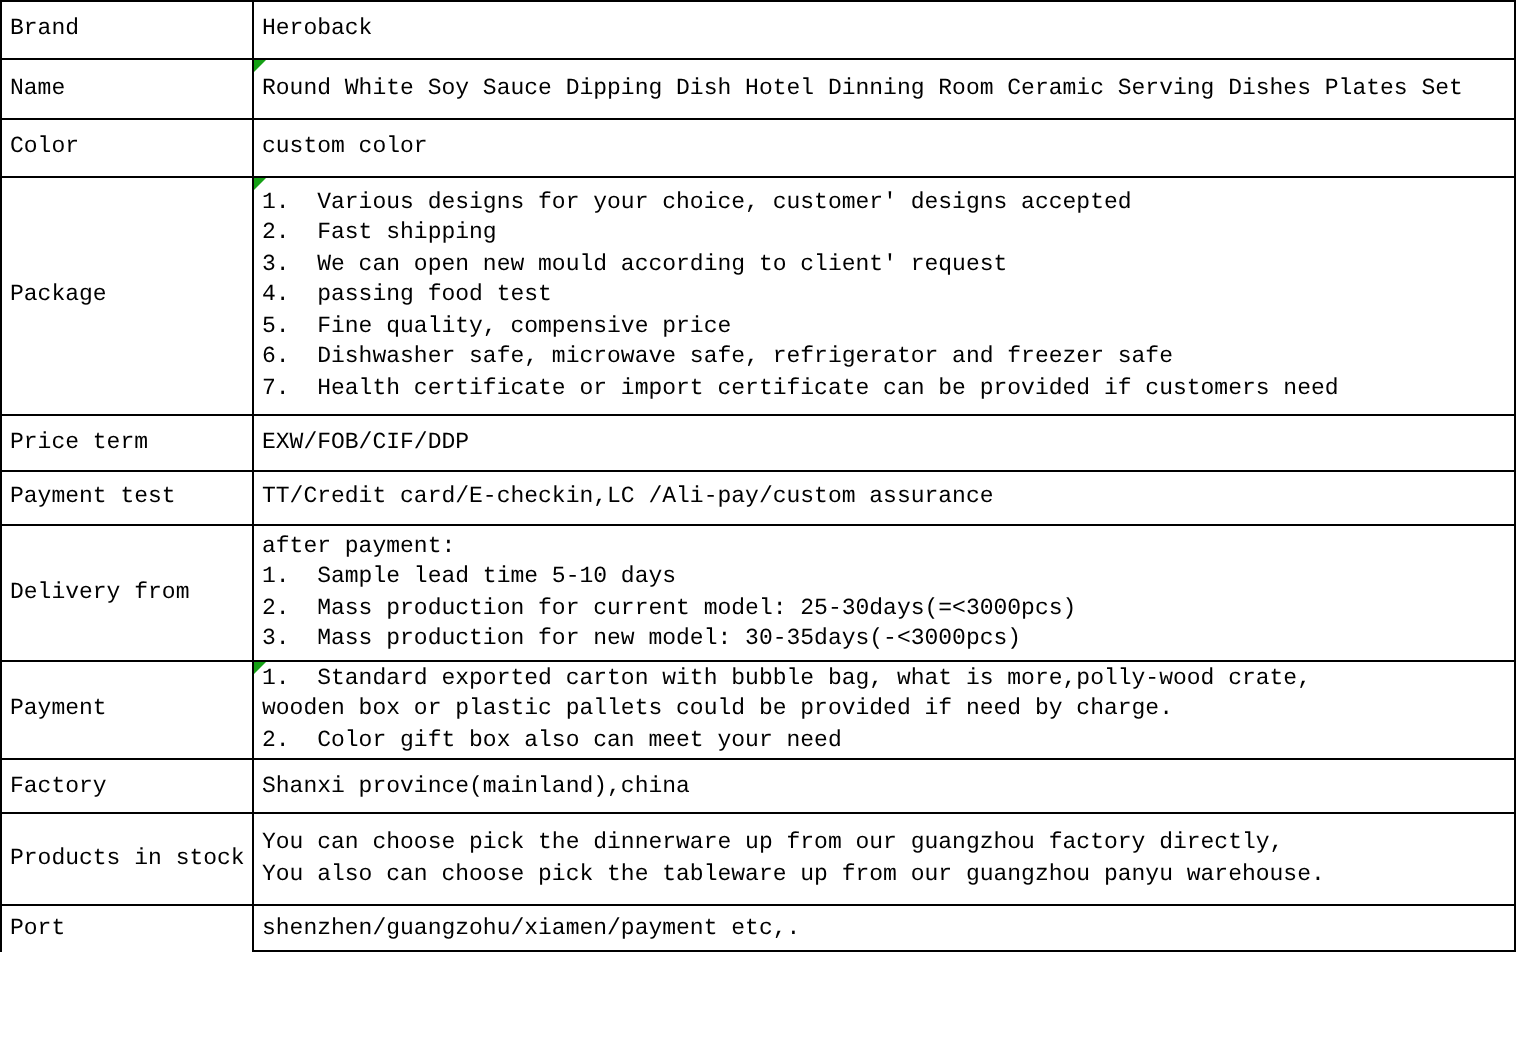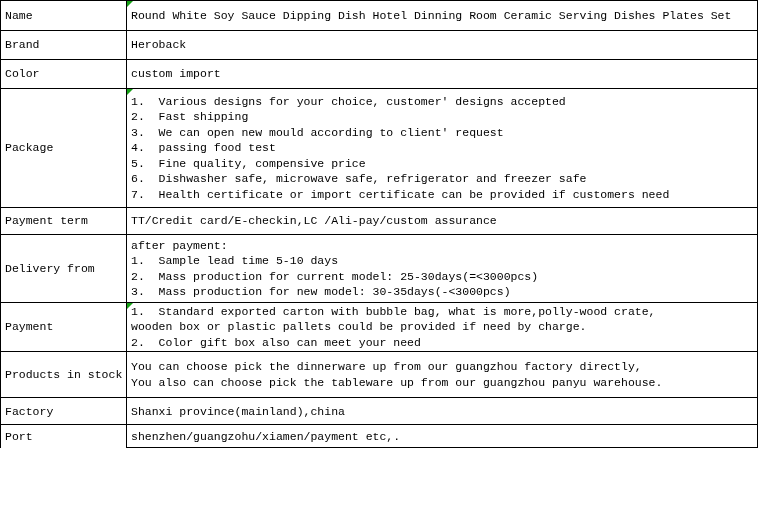--- a/index.html
+++ b/index.html
@@ -43,56 +43,63 @@
 </head>
 <body>
 
 <div class="screen">
   <table class="spec">
     <colgroup>
       <col style="width:126px">
       <col style="width:631px">
     </colgroup>
     <tbody>
+      <tr style="height:29px">
+        <td class="lbl">Brand</td>
+        <td class="val">
+
+          <span class="vtext">Heroback</span>
+        </td>
+      </tr>
       <tr style="height:30px">
         <td class="lbl">Name</td>
         <td class="val">
           <span class="tri"></span>
           <span class="vtext">Round White Soy Sauce Dipping Dish Hotel Dinning Room Ceramic Serving Dishes Plates Set</span>
         </td>
       </tr>
       <tr style="height:29px">
-        <td class="lbl">Brand</td>
-        <td class="val">
-
-          <span class="vtext">Heroback</span>
-        </td>
-      </tr>
-      <tr style="height:29px">
         <td class="lbl">Color</td>
         <td class="val">
 
-          <span class="vtext">custom import</span>
+          <span class="vtext">custom color</span>
         </td>
       </tr>
       <tr style="height:119px">
         <td class="lbl">Package</td>
         <td class="val">
           <span class="tri"></span>
           <span class="vtext">1.  Various designs for your choice, customer' designs accepted
 2.  Fast shipping
 3.  We can open new mould according to client' request
 4.  passing food test
 5.  Fine quality, compensive price
 6.  Dishwasher safe, microwave safe, refrigerator and freezer safe
 7.  Health certificate or import certificate can be provided if customers need</span>
         </td>
       </tr>
+      <tr style="height:28px">
+        <td class="lbl">Price term</td>
+        <td class="val">
+
+          <span class="vtext">EXW/FOB/CIF/DDP</span>
+        </td>
+      </tr>
       <tr style="height:27px">
-        <td class="lbl">Payment term</td>
+        <td class="lbl">Payment test</td>
         <td class="val">
 
           <span class="vtext">TT/Credit card/E-checkin,LC /Ali-pay/custom assurance</span>
         </td>
       </tr>
       <tr style="height:68px">
         <td class="lbl">Delivery from</td>
         <td class="val">
 
           <span class="vtext">after payment:
@@ -103,33 +110,33 @@
       </tr>
       <tr style="height:46px">
         <td class="lbl">Payment</td>
         <td class="val">
           <span class="tri"></span>
           <span class="vtext">1.  Standard exported carton with bubble bag, what is more,polly-wood crate,
 wooden box or plastic pallets could be provided if need by charge.
 2.  Color gift box also can meet your need</span>
         </td>
       </tr>
+      <tr style="height:27px">
+        <td class="lbl">Factory</td>
+        <td class="val">
+
+          <span class="vtext">Shanxi province(mainland),china</span>
+        </td>
+      </tr>
       <tr style="height:46px">
         <td class="lbl">Products in stock</td>
         <td class="val">
 
           <span class="vtext">You can choose pick the dinnerware up from our guangzhou factory directly,
 You also can choose pick the tableware up from our guangzhou panyu warehouse.</span>
-        </td>
-      </tr>
-      <tr style="height:27px">
-        <td class="lbl">Factory</td>
-        <td class="val">
-
-          <span class="vtext">Shanxi province(mainland),china</span>
         </td>
       </tr>
       <tr class="last" style="height:23px">
         <td class="lbl">Port</td>
         <td class="val">
 
           <span class="vtext">shenzhen/guangzohu/xiamen/payment etc,.</span>
         </td>
       </tr>
     </tbody>

